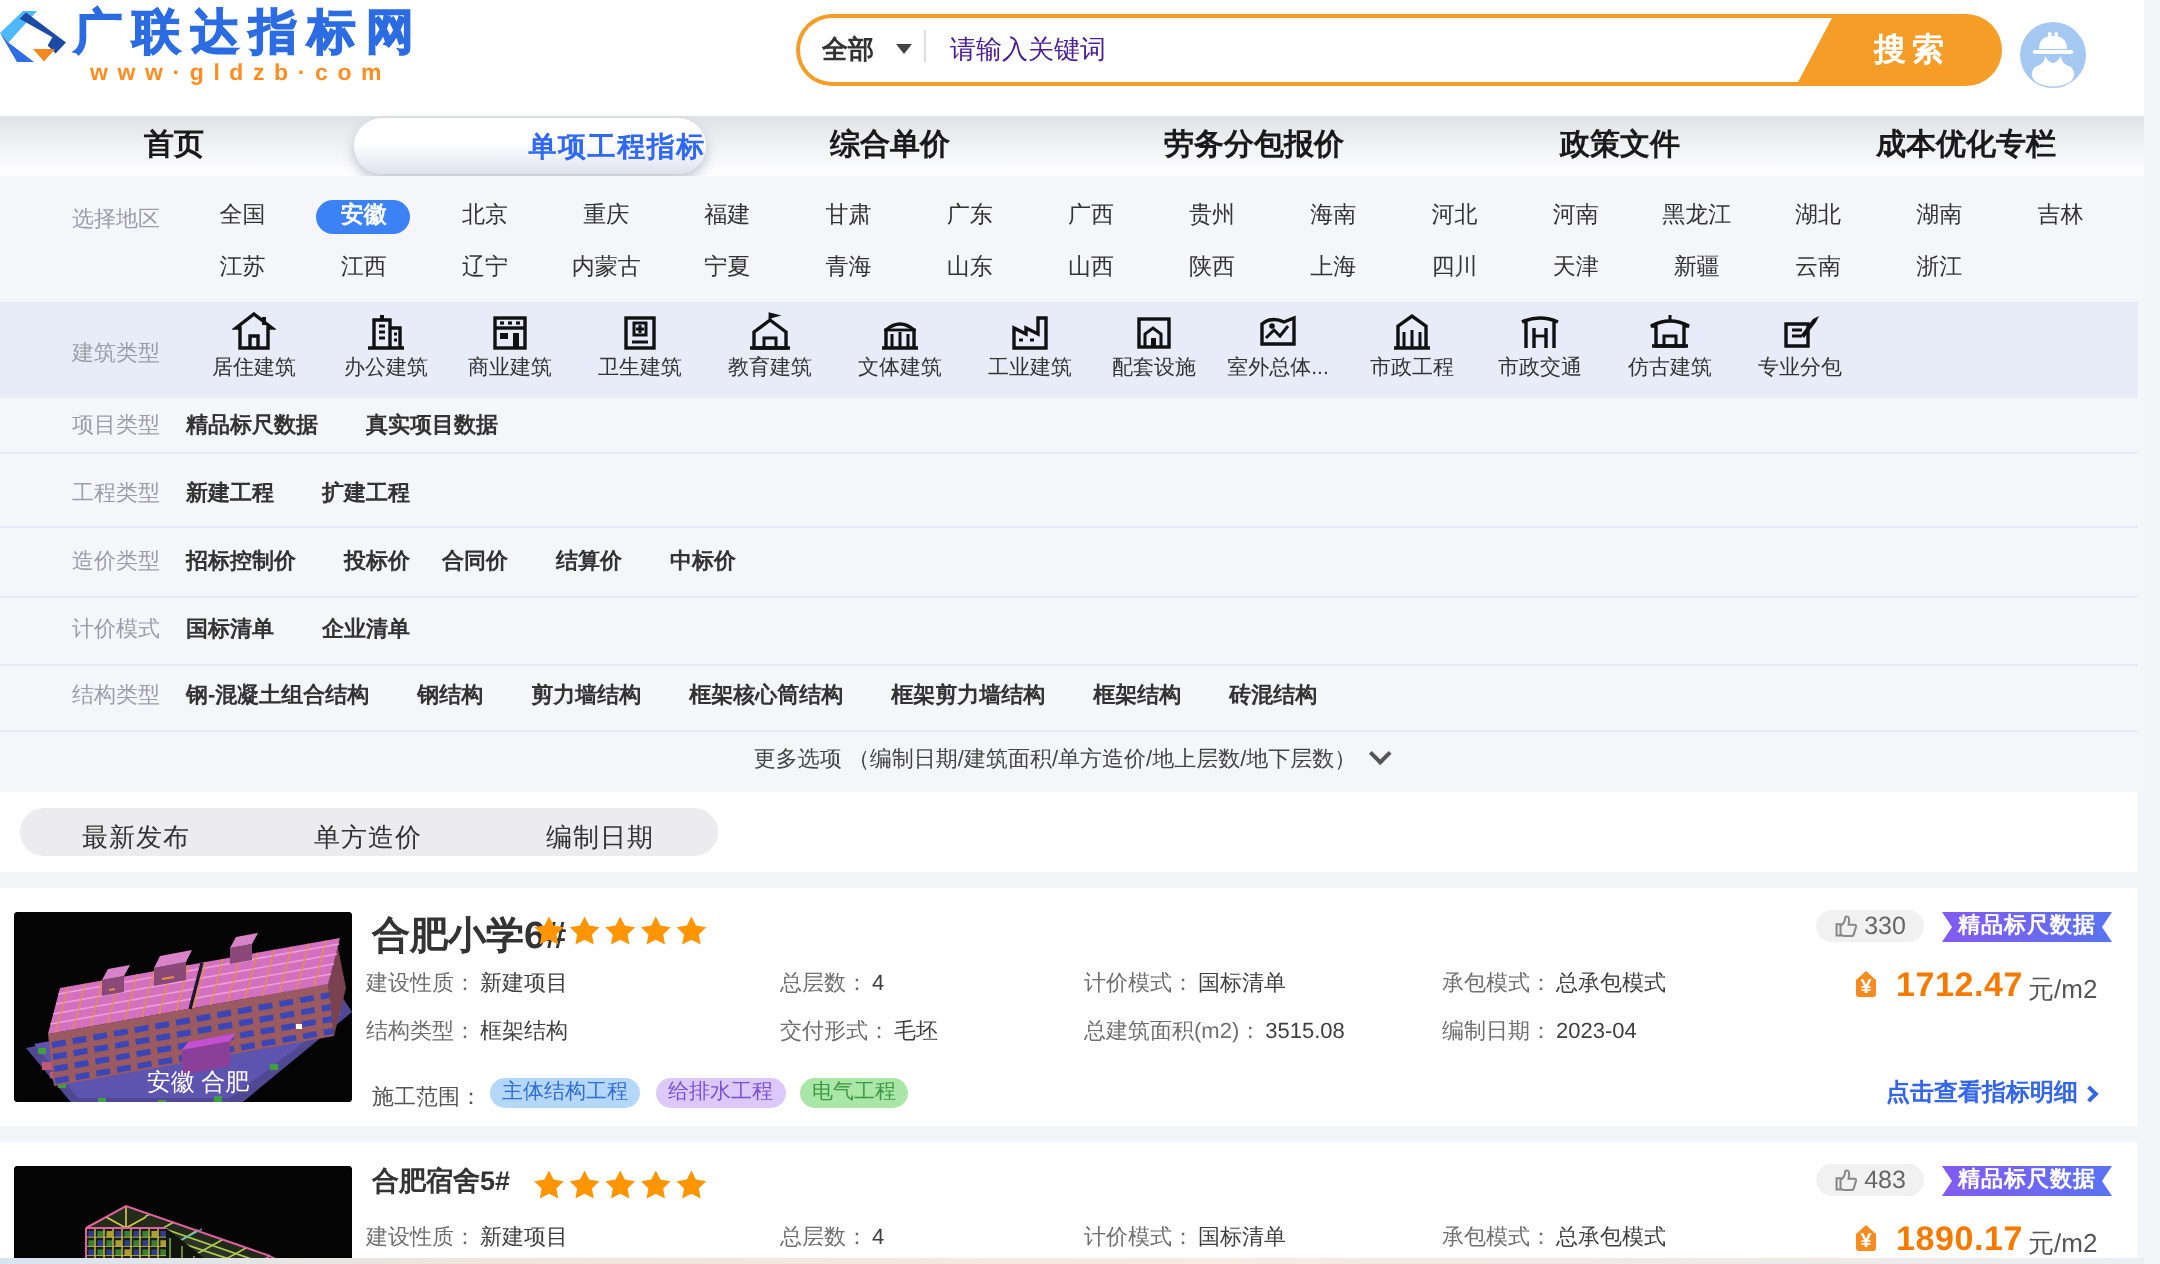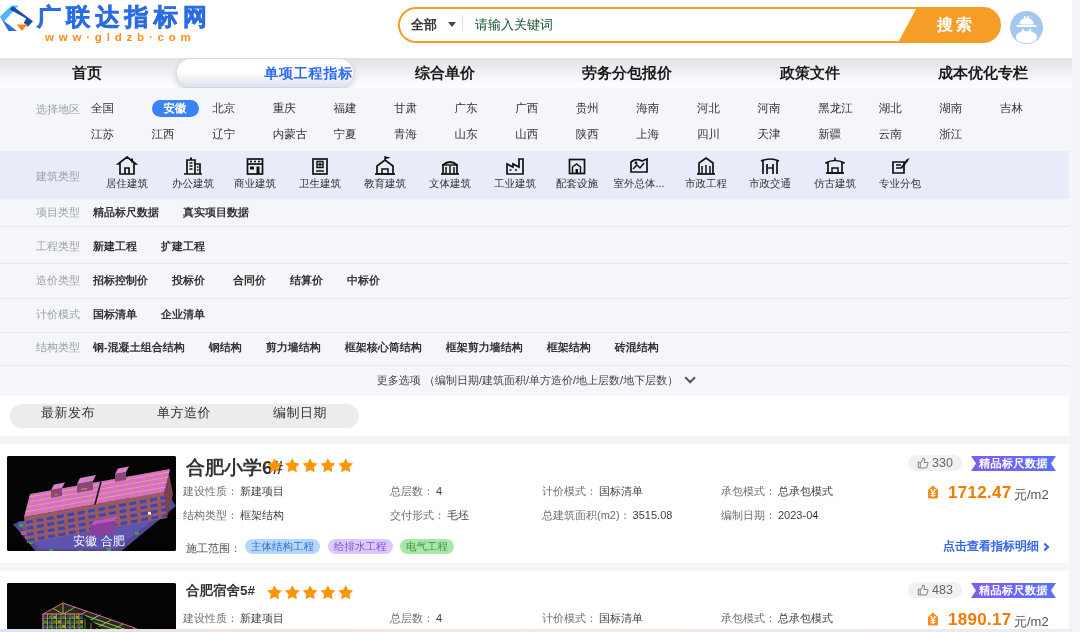--- a/index.html
+++ b/index.html
@@ -9,46 +9,46 @@
 .abs{position:absolute}
 
 .header{position:absolute;left:0;top:0;width:1080px;height:58px;background:#fff}
 .logo-cn{position:absolute;left:37px;top:4px;font-size:24px;line-height:25px;font-weight:bold;color:#2b6ce2;letter-spacing:5.2px;-webkit-text-stroke:0.7px #2b6ce2}
 .logo-www{position:absolute;left:45px;top:31px;font-size:11.5px;font-weight:bold;color:#ff8c1c;letter-spacing:4.8px}
 .search{position:absolute;left:398px;top:7px;width:603px;height:36px;background:#f59d26;border-radius:19px}
 .search-inner{position:absolute;left:2px;top:2px;height:32px;width:516px;background:#fff;border-radius:17px 0 0 17px;clip-path:polygon(0 0,516px 0,499px 32px,0 32px)}
 .search-sel{position:absolute;left:13px;top:9px;font-size:13px;font-weight:bold;color:#333}
 .search-caret{position:absolute;left:50px;top:15px;width:0;height:0;border-left:4.5px solid transparent;border-right:4.5px solid transparent;border-top:5px solid #444}
 .search-div{position:absolute;left:64px;top:8px;width:1px;height:16px;background:#ddd}
-.search-ph{position:absolute;left:77px;top:9px;font-size:13px;color:#14532d}
+.search-ph{position:absolute;left:77px;top:9px;font-size:13px;color:#4c1d95}
 .search-txt{position:absolute;right:26px;top:8px;font-size:16px;font-weight:bold;color:#fff;letter-spacing:3px}
 
 .nav{position:absolute;left:0;top:58px;width:1080px;height:30px;background:linear-gradient(#e0e2e7,#fdfdfe 90%)}
 .nav-item{position:absolute;top:0;width:180px;height:30px;line-height:30px;text-align:center;font-size:15px;font-weight:bold;color:#1a1a1a}
 .nav-pill{position:absolute;left:177px;top:0.5px;width:176px;height:28.5px;line-height:28px;background:linear-gradient(#ffffff 45%,#dde2ee);border-radius:14.25px;box-shadow:0 3px 6px rgba(90,100,130,.35);text-align:right;font-size:14px;font-weight:bold;color:#2e68f5;letter-spacing:0.8px}
 
 .panel{position:absolute;left:0;top:88px;width:1080px;height:308px;background:#f4f6fa}
 .flabel{position:absolute;left:36px;font-size:11px;color:#9a9ea8}
 .region{position:absolute;left:0;top:0;width:1080px;height:63px;background:#f4f6fa}
 .rrow{position:absolute;left:91px;display:flex}
-.rcell{width:60.6px;font-size:11.5px;color:#333}
+.rcell{width:60.6px;text-align:center;font-size:11.5px;color:#333}
 .rcell span{display:inline-block;line-height:17px}
 .rcell .sel{background:#3b82f6;color:#fff;border-radius:9px;padding:0 12px;font-weight:bold}
 .band{position:absolute;left:0;top:63px;width:1069px;height:48px;background:#e8ecf9}
 .bcell{position:absolute;top:5px;text-align:center;font-size:10.5px;color:#333;white-space:nowrap}
 .bcell svg{display:block;margin:0 auto 1px auto}
 .frow{position:absolute;left:0;width:1069px}
 .frow .opts{position:absolute;left:93px;top:0;display:flex;white-space:nowrap}
 .opt{font-size:11px;font-weight:bold;color:#333;margin-right:24px}
 .hr{position:absolute;left:0;width:1069px;height:1px;background:#e5e9f1}
 .more{position:absolute;left:0;top:277px;width:1069px;height:31px;text-align:center;font-size:11px;color:#444;line-height:31px}
 .chev{display:inline-block;width:8px;height:8px;border-right:2px solid #555;border-bottom:2px solid #555;transform:rotate(45deg) translateY(-3px);margin-left:6px}
 
 .sortbar{position:absolute;left:0;top:396px;width:1069px;height:40px;background:#fff}
-.sortpill{position:absolute;left:10px;top:8px;width:349px;height:24px;background:#ececee;border-radius:12px;display:flex;align-items:flex-start;font-size:13px;color:#333}
+.sortpill{position:absolute;left:10px;top:8px;width:349px;height:24px;background:#ececee;border-radius:12px;display:flex;align-items:flex-end;font-size:13px;color:#333}
 .sortpill span{margin-left:31px;letter-spacing:.5px}
 .sortpill span+span{margin-left:62px}
 
 .card{position:absolute;left:0;width:1069px;height:119px;background:#fff}
 .thumb{position:absolute;left:7px;top:12px;width:169px;height:95px;border-radius:2px;overflow:hidden;background:#000;z-index:6}
 .fld{position:absolute;font-size:11px;color:#6f6f6f;white-space:nowrap}
 .fld b{font-weight:normal;color:#3f3f3f;margin-left:2px}
 .tags-label{position:absolute;font-size:11px;color:#555}
 .tag{position:absolute;height:15px;line-height:15px;border-radius:7.5px;font-size:10.5px;padding:0 6px}
 .likepill{position:absolute;width:54px;height:16px;background:#f1f1f2;border-radius:8px;font-size:12.5px;color:#666;display:flex;align-items:center;justify-content:center;gap:3px}
@@ -223,21 +223,21 @@
       <div class="opts" style="top:13px">
           <span class="opt" style="margin-right:24px">新建工程</span>
           <span class="opt">扩建工程</span>
         </div>
       </div>
     <div class="hr" style="top:175px"></div>
     <div class="frow" style="top:173px">
         <div class="flabel" style="top:12px">造价类型</div>
       <div class="opts" style="top:12px">
           <span class="opt" style="margin-right:24px">招标控制价</span>
-          <span class="opt" style="margin-right:28px">投标价</span>
+          <span class="opt" style="margin-right:16px">投标价</span>
           <span class="opt" style="margin-right:24px">合同价</span>
           <span class="opt" style="margin-right:24px">结算价</span>
           <span class="opt">中标价</span>
         </div>
       </div>
     <div class="hr" style="top:210px"></div>
     <div class="frow" style="top:207px">
         <div class="flabel" style="top:12px">计价模式</div>
       <div class="opts" style="top:12px">
           <span class="opt" style="margin-right:24px">国标清单</span>

